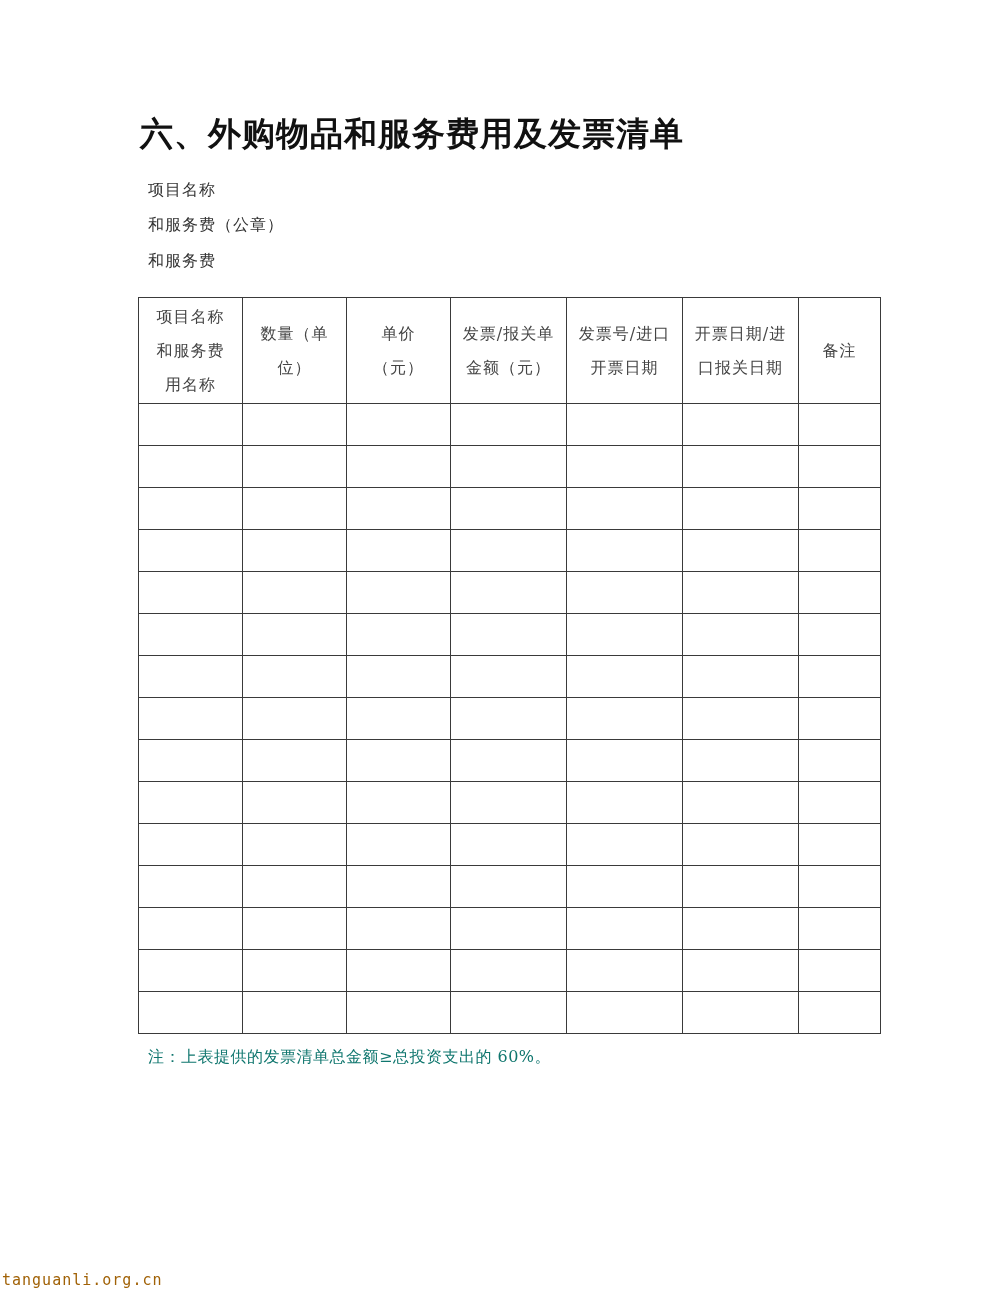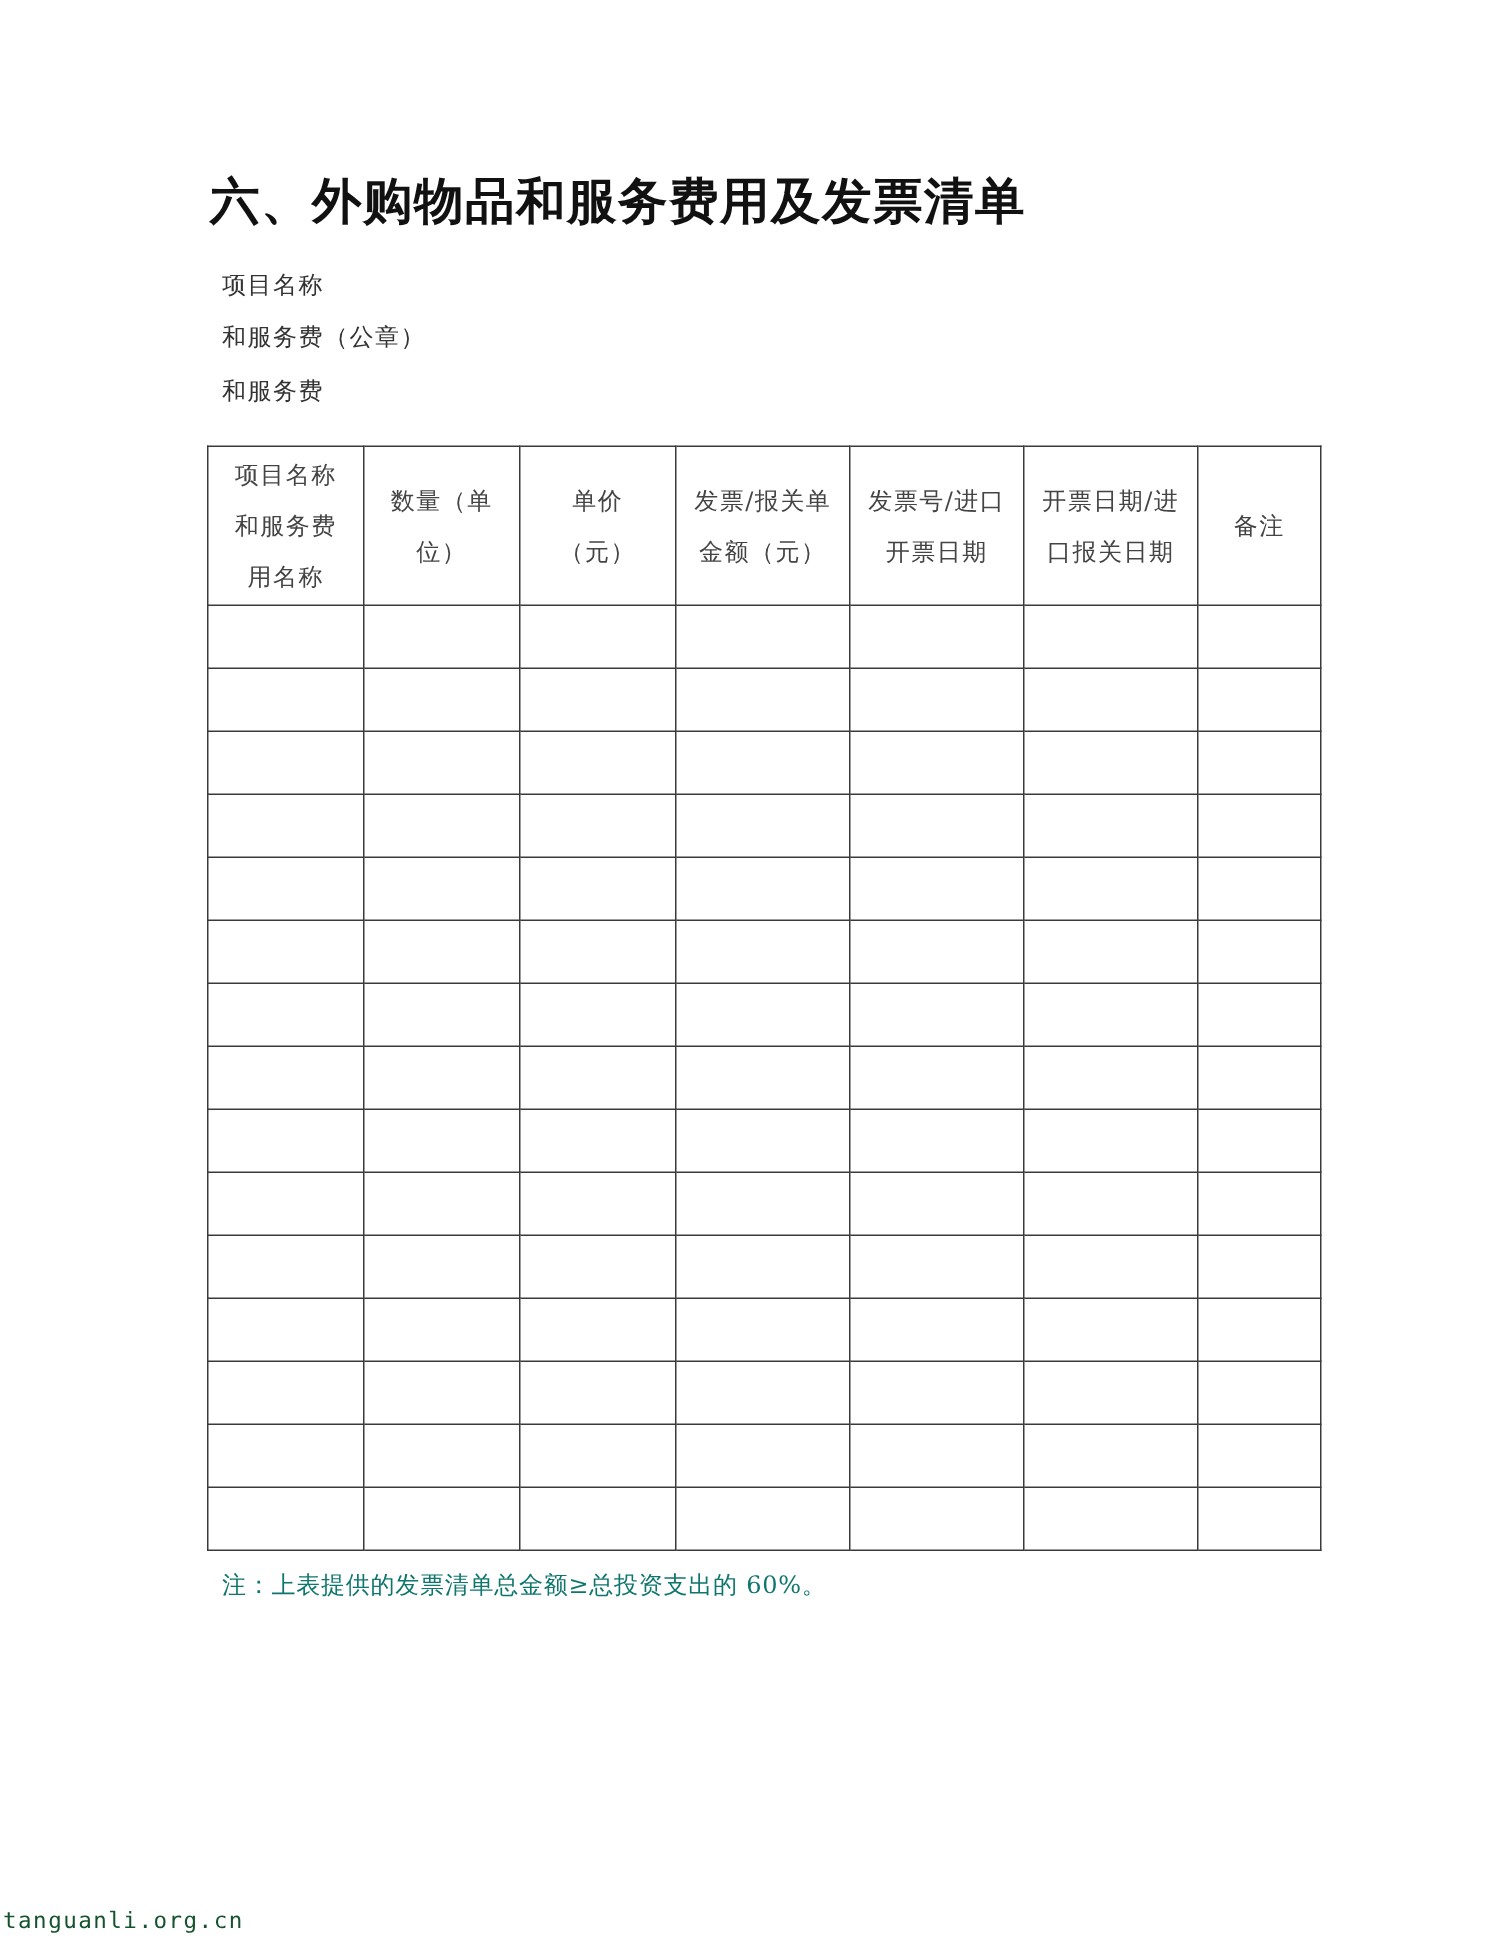--- a/index.html
+++ b/index.html
@@ -74,21 +74,21 @@
       left: 148px;
       font-size: 16px;
       color: #0f766e;
       letter-spacing: 0.5px;
     }
     .watermark {
       position: absolute;
       top: 1271px;
       left: 2px;
       font-size: 15px;
-      color: #14532d;
+      color: #a16207;
       font-family: "DejaVu Sans Mono", "Liberation Mono", monospace;
       letter-spacing: 1px;
     }
   </style>
 </head>
 <body>
 
 <div class="title">六、外购物品和服务费用及发票清单</div>
 
 <div class="field f0">项目名称</div>

